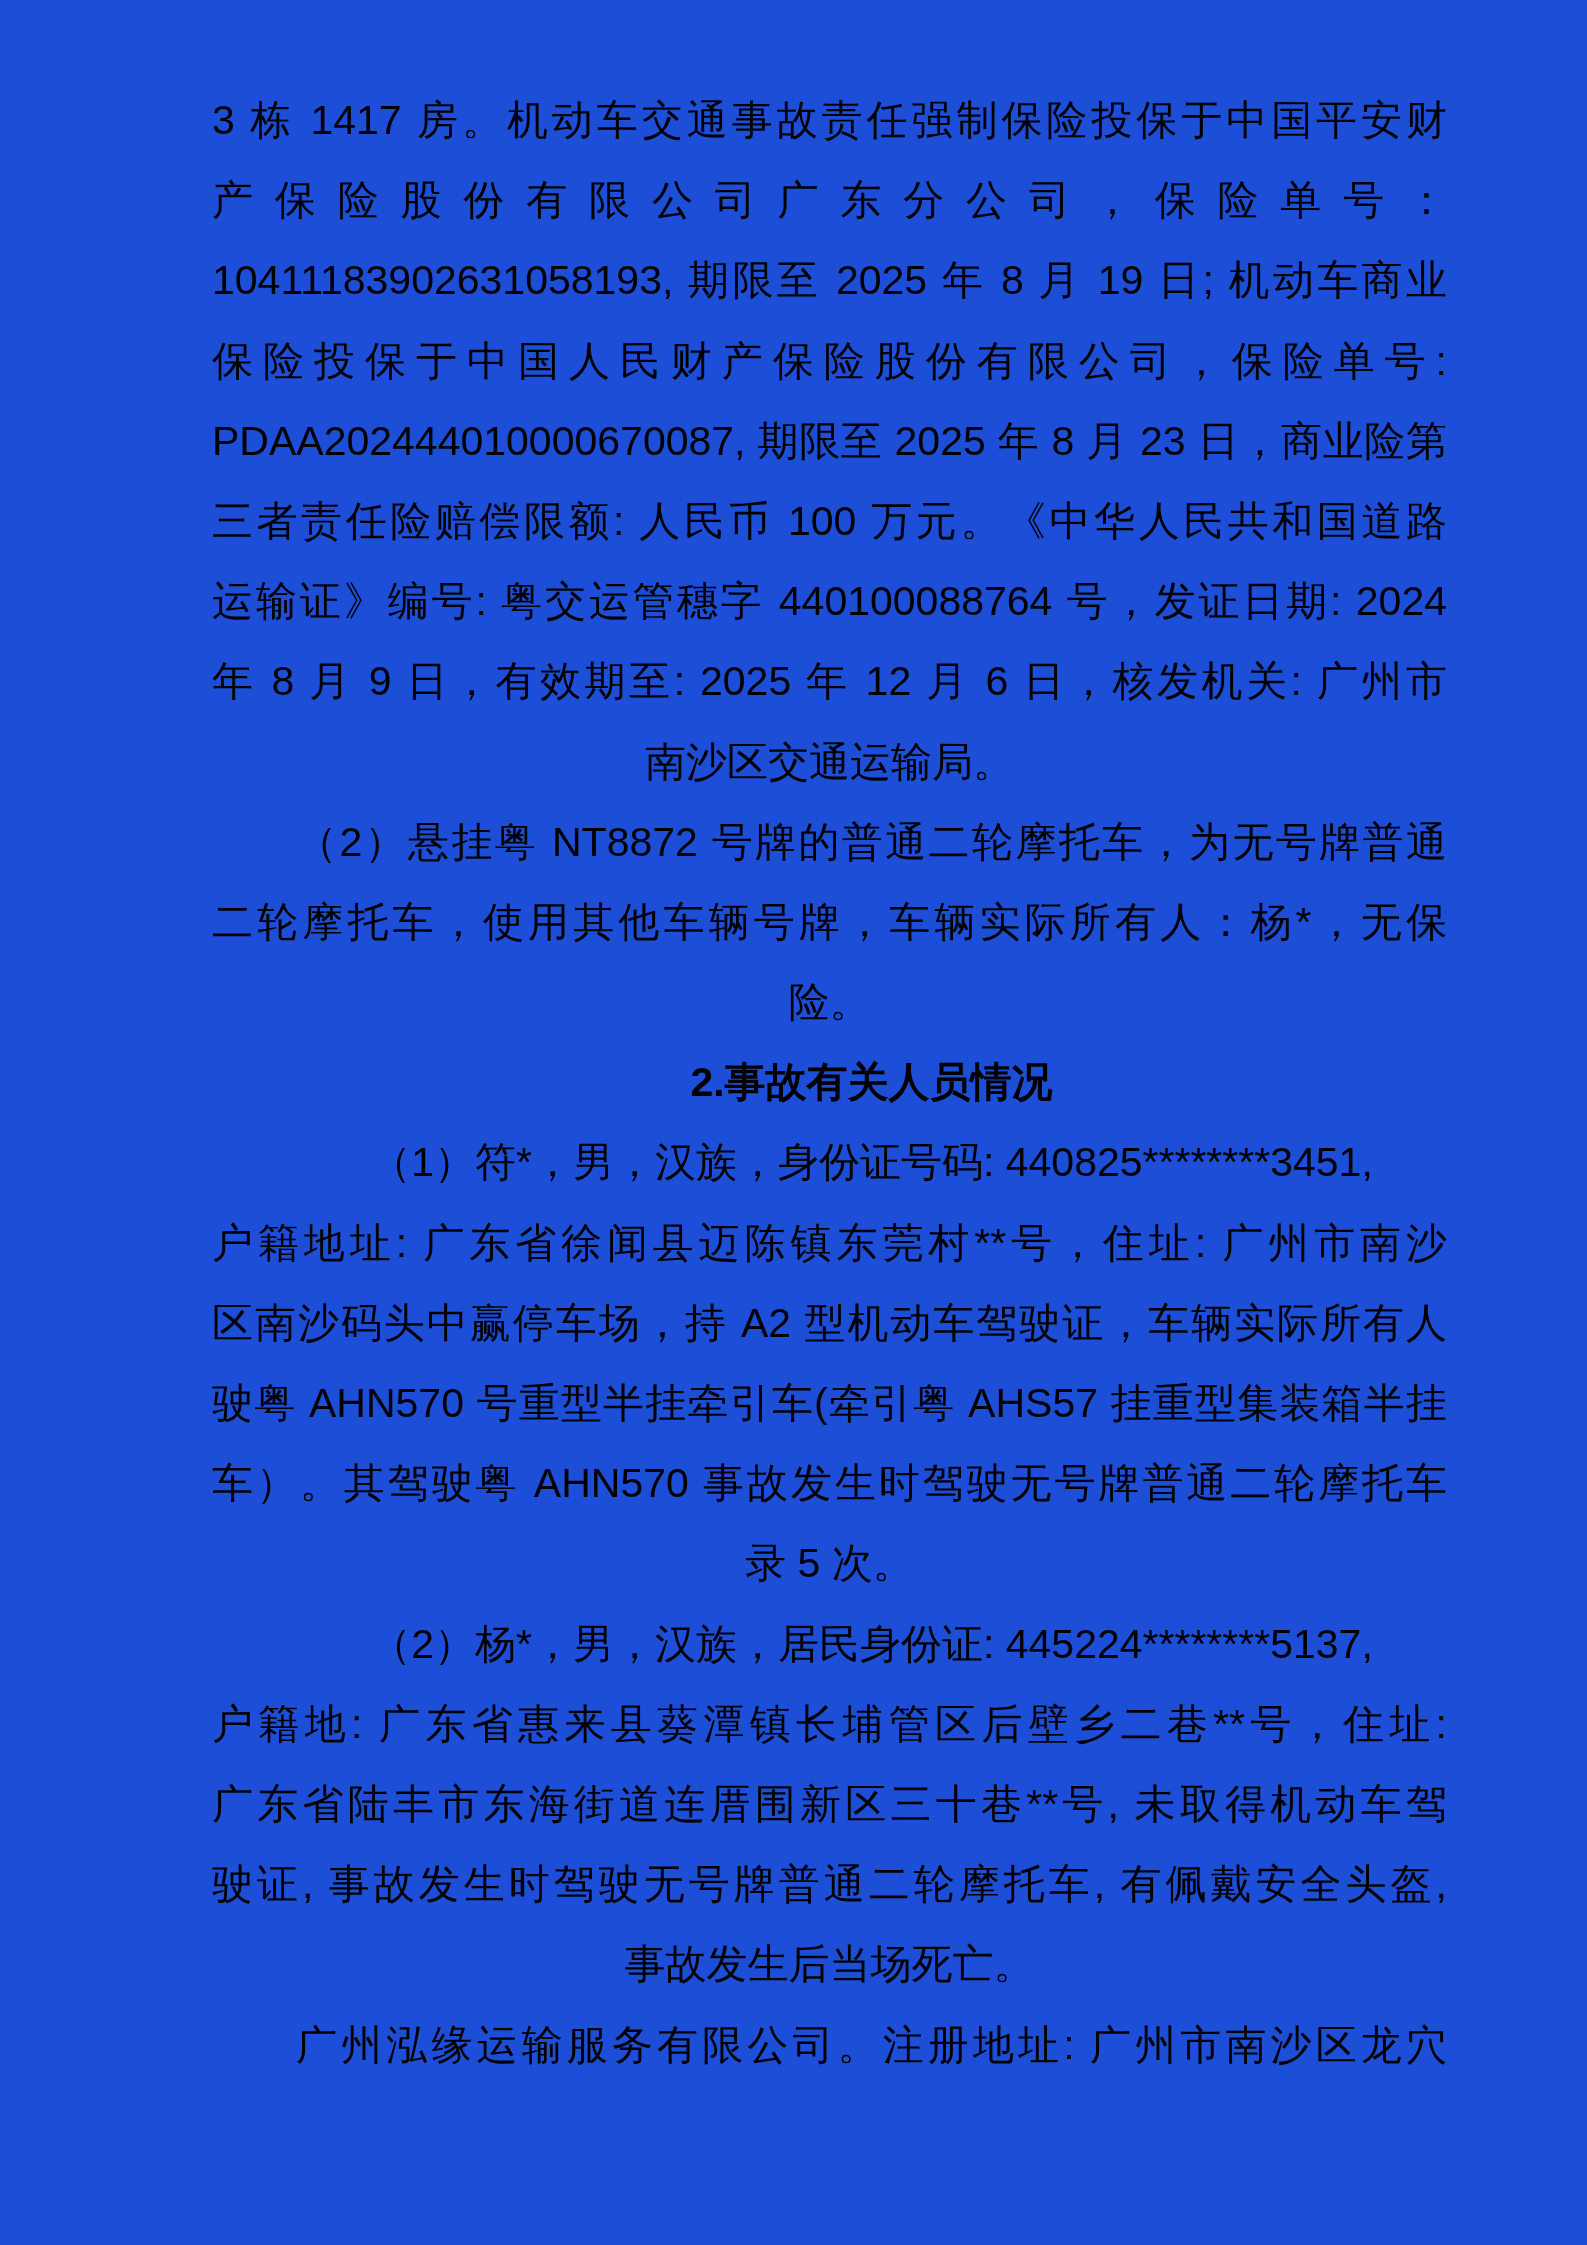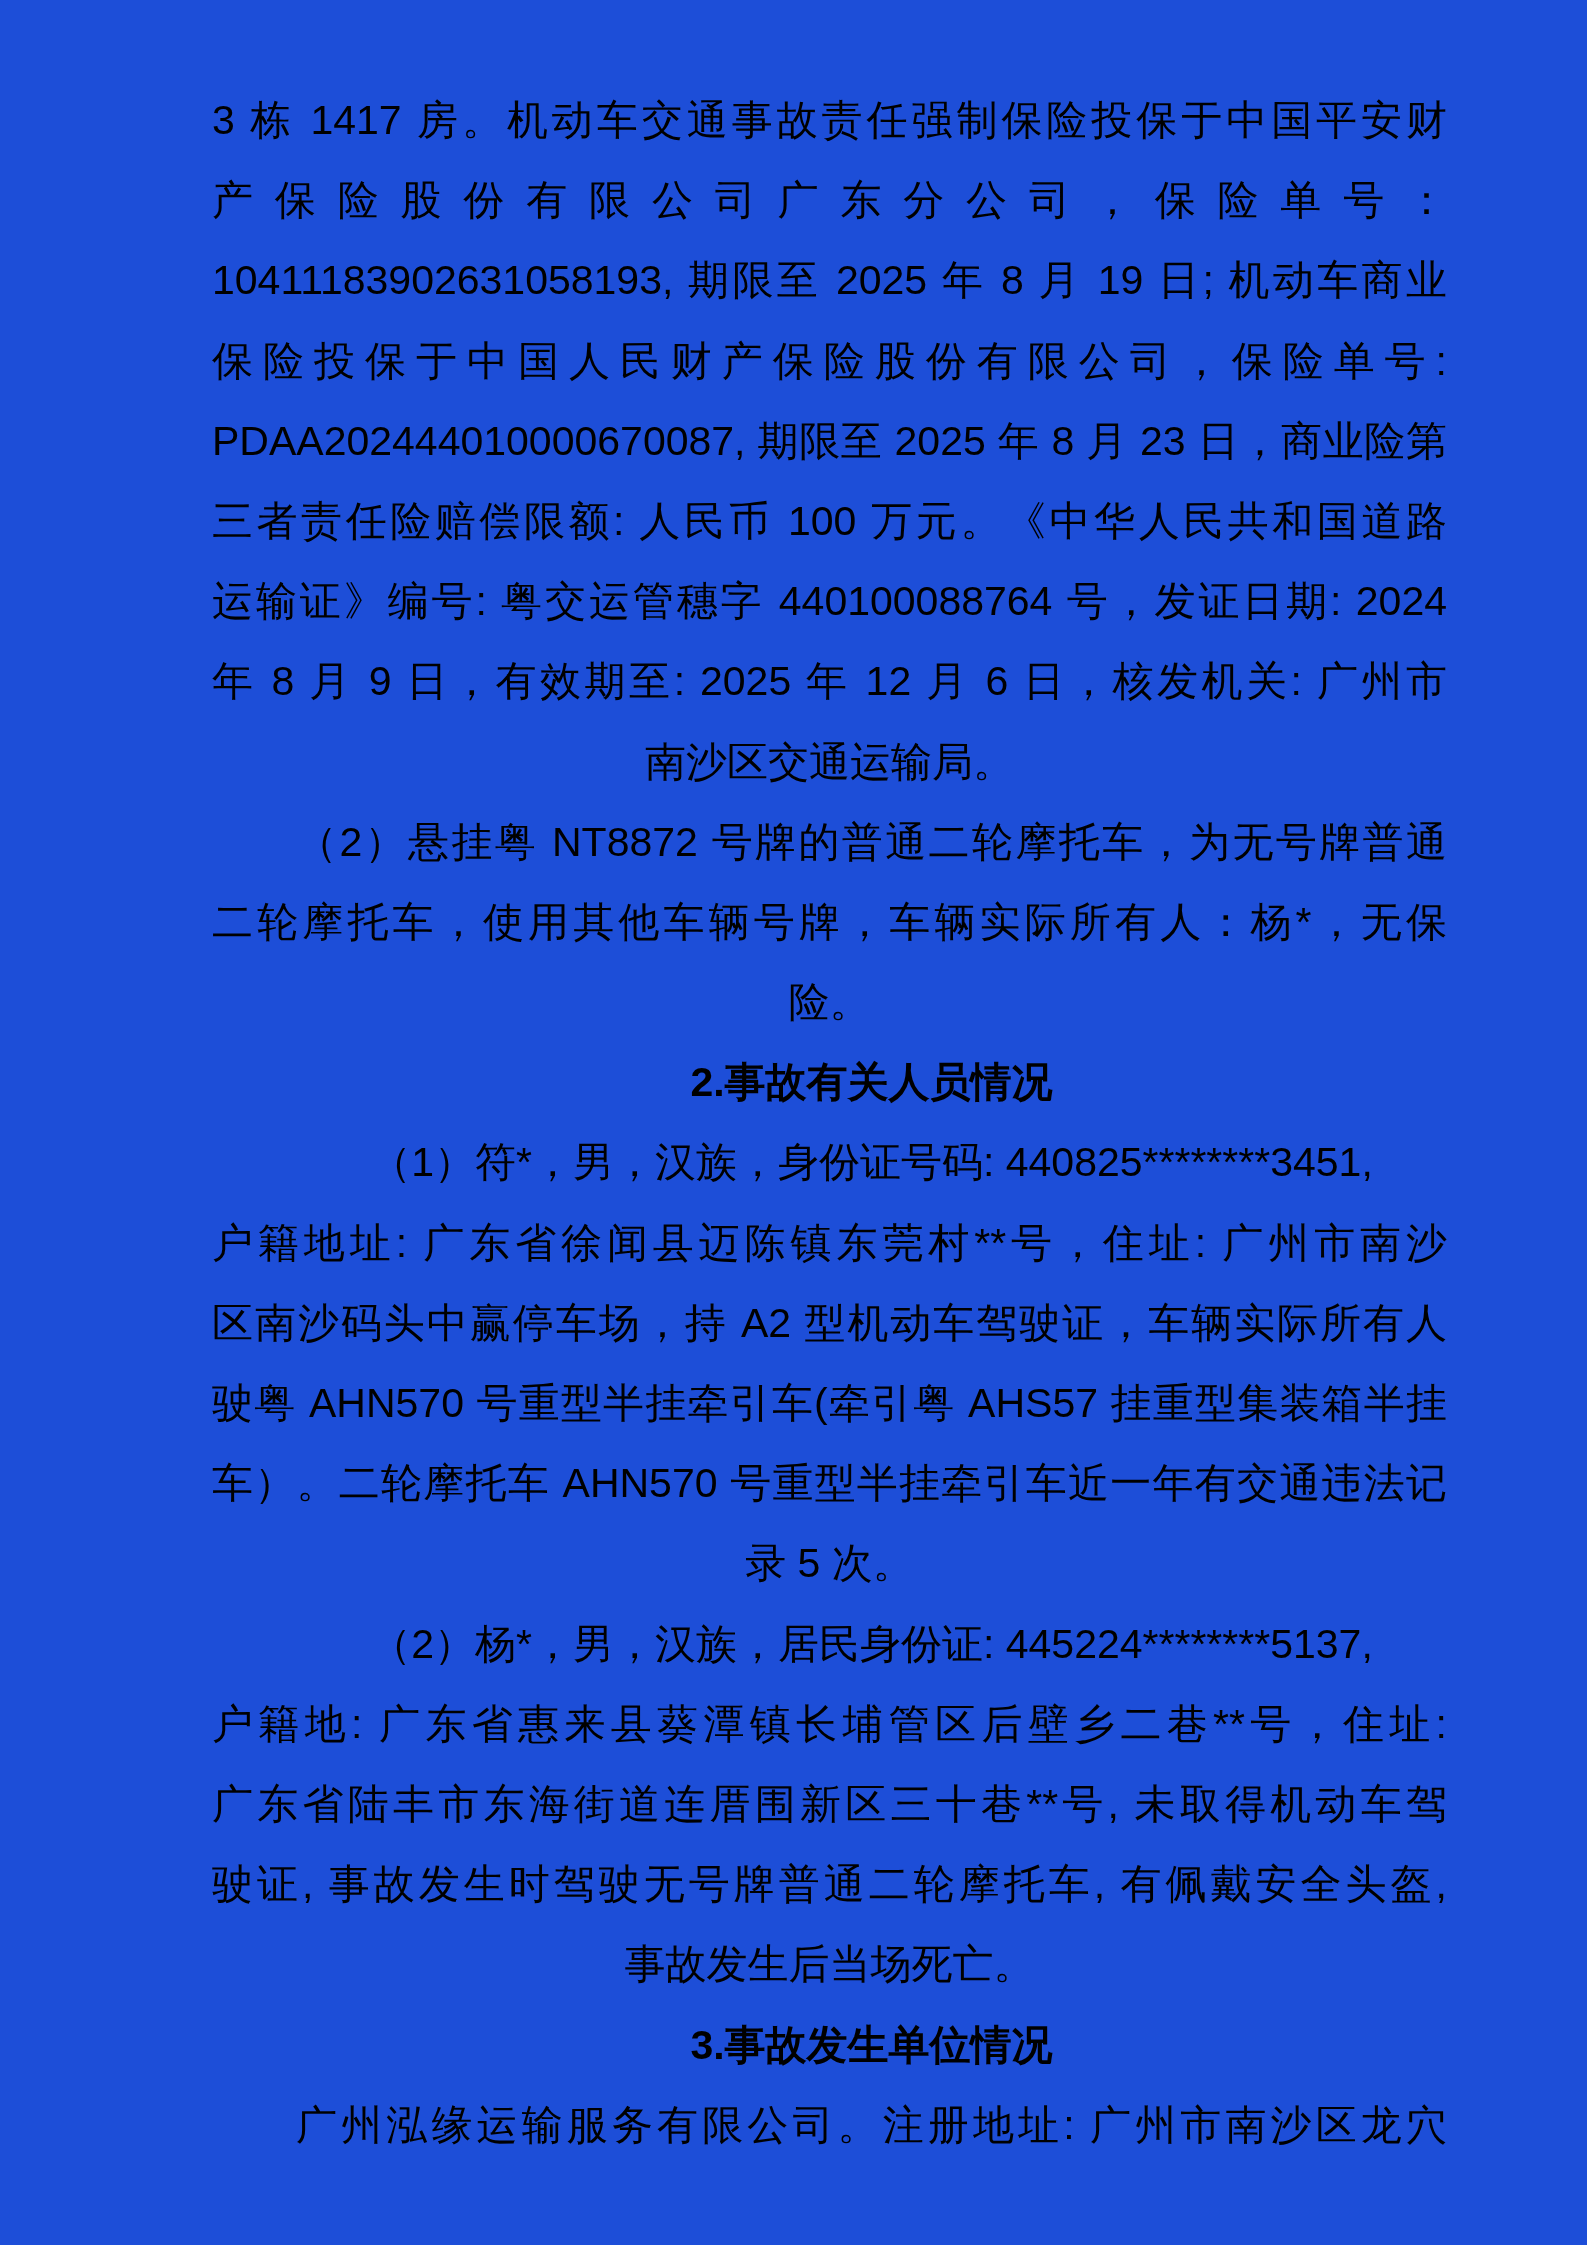--- a/index.html
+++ b/index.html
@@ -61,23 +61,22 @@
     <div class="line j">年 8 月 9 日，有效期至: 2025 年 12 月 6 日，核发机关: 广州市</div>
     <div class="line">南沙区交通运输局。</div>
     <div class="line ind j">（2）悬挂粤 NT8872 号牌的普通二轮摩托车，为无号牌普通</div>
     <div class="line j">二轮摩托车，使用其他车辆号牌，车辆实际所有人：杨*，无保</div>
     <div class="line">险。</div>
     <div class="line ind heading">2.事故有关人员情况</div>
     <div class="line ind">（1）符*，男，汉族，身份证号码: 440825********3451,</div>
     <div class="line j">户籍地址: 广东省徐闻县迈陈镇东莞村**号，住址: 广州市南沙</div>
     <div class="line j">区南沙码头中赢停车场，持 A2 型机动车驾驶证，车辆实际所有人</div>
     <div class="line j">驶粤 AHN570 号重型半挂牵引车(牵引粤 AHS57 挂重型集装箱半挂</div>
-    <div class="line j">车）。二轮摩托车 AHN570 号重型半挂牵引车近一年有交通违法记</div>
+    <div class="line j">车）。其驾驶粤 AHN570 事故发生时驾驶无号牌普通二轮摩托车</div>
     <div class="line">录 5 次。</div>
     <div class="line ind">（2）杨*，男，汉族，居民身份证: 445224********5137,</div>
     <div class="line j">户籍地: 广东省惠来县葵潭镇长埔管区后壁乡二巷**号，住址:</div>
     <div class="line j">广东省陆丰市东海街道连厝围新区三十巷**号, 未取得机动车驾</div>
     <div class="line j">驶证, 事故发生时驾驶无号牌普通二轮摩托车, 有佩戴安全头盔,</div>
     <div class="line">事故发生后当场死亡。</div>
-    <div class="line ind heading">3.事故发生单位情况</div>
     <div class="line ind j">广州泓缘运输服务有限公司。注册地址: 广州市南沙区龙穴</div>
   </div>
 </div>
 
 </body></html>

